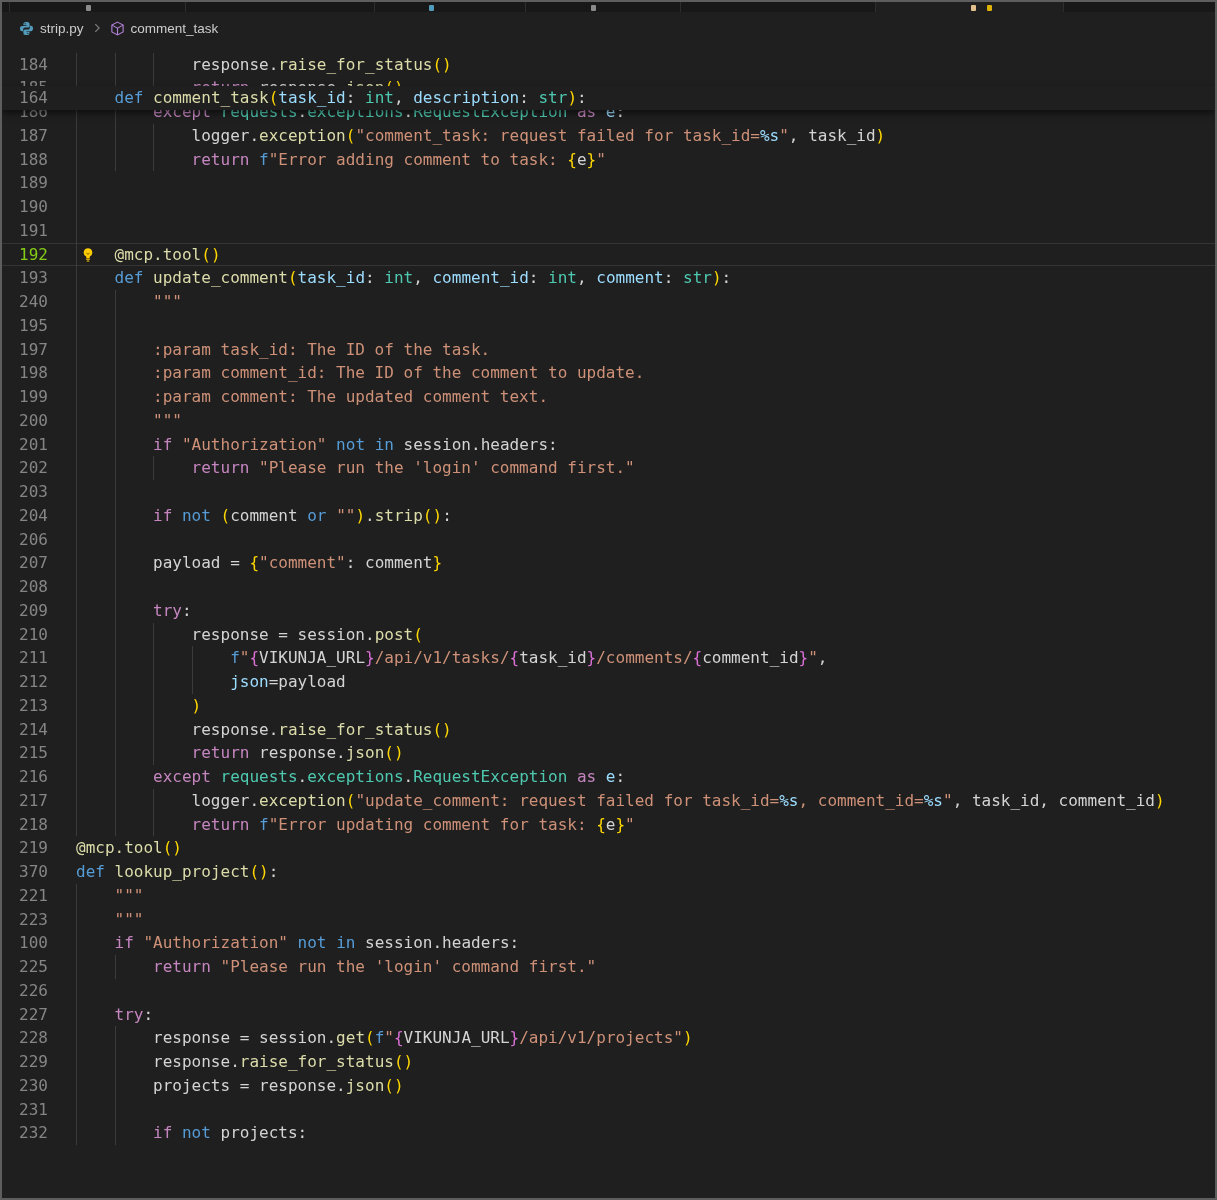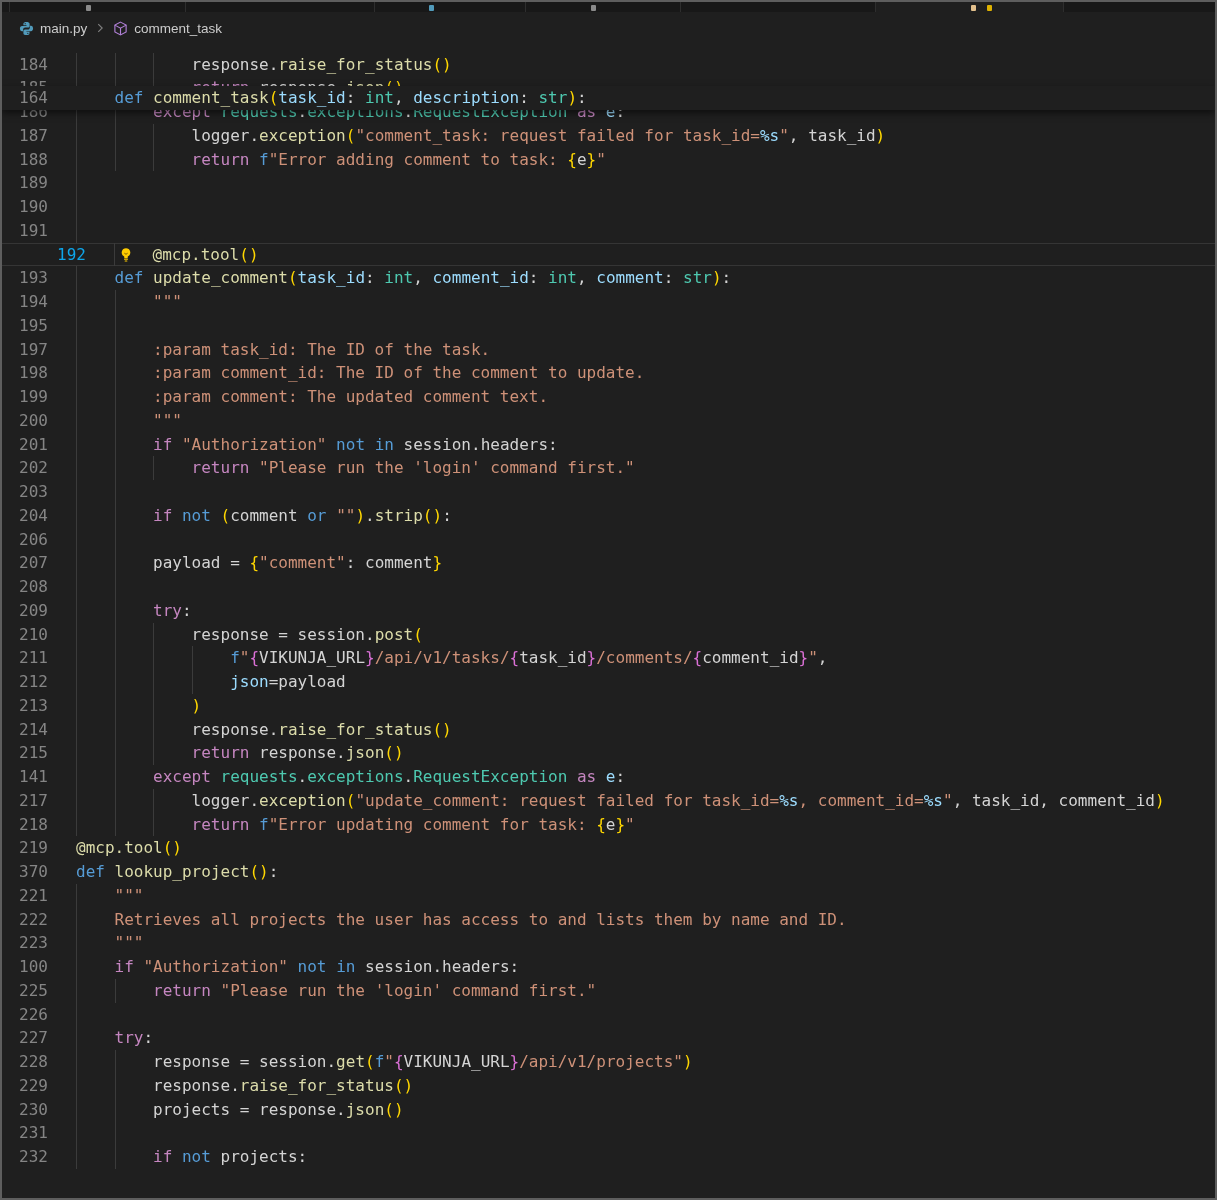--- a/index.html
+++ b/index.html
@@ -17,21 +17,21 @@
     color:#cccccc;font-size:13.5px;}
   .breadcrumb .crumb{cursor:pointer;}
   .breadcrumb svg{display:block;}
   
   .editor{position:absolute;top:42px;left:0;right:0;bottom:0;background:#1f1f1f;}
   .lines{position:absolute;top:8.5px;left:0;right:0;}
   .row{display:flex;height:23.75px;position:relative;}
   .row.cur{box-shadow:inset 0 1px 0 #353535, inset 0 -1px 0 #353535;}
   .ln{flex:none;width:46px;text-align:right;color:#858585;
     font:16px/23.75px "DejaVu Sans Mono",monospace;user-select:none;}
-  .row.cur .ln{color:#0ea5e9;padding-left:38px;}
+  .row.cur .ln{color:#84cc16;}
   .pad{flex:none;width:28px;position:relative;}
   .code{position:relative;flex:1;white-space:pre;color:#d4d4d4;
     font:16px/23.75px "DejaVu Sans Mono",monospace;}
   .guide{position:absolute;top:0;bottom:0;width:1px;background:#3b3b3b;}
   .bulb{position:absolute;left:4px;top:3px;}
   
   .sticky{position:absolute;top:42px;left:0;right:0;height:24px;background:#1f1f1f;z-index:6;
     display:flex;box-shadow:0 3px 7px rgba(0,0,0,.55);}
   .sticky .ln,.sticky .code{font:16px/24px "DejaVu Sans Mono",monospace;}
 </style>
@@ -56,21 +56,21 @@
     <div class="speck" style="left:985px;background:#ddb100"></div>
   </div>
 
   <div class="breadcrumb">
     <span>
       <svg width="15" height="15" viewBox="0 0 16 16" fill="#519aba">
         <path d="M7.9 1c-1.7 0-3.2.5-3.2 2v1.6h3.3v.6H3.3C1.7 5.2 1 6.5 1 8s.7 2.9 2.3 2.9h1.1V9.2c0-1.2 1-2.2 2.2-2.2h3c1 0 1.7-.8 1.7-1.8V3c0-1.5-1.6-2-3.4-2zM6.6 2.2a.6.6 0 1 1 0 1.2.6.6 0 0 1 0-1.2z"></path>
         <path d="M11.6 5.1v1.7c0 1.2-1 2.3-2.2 2.3h-3c-1 0-1.7.8-1.7 1.8v2.1c0 1.5 1.5 2 3.2 2s3.3-.5 3.3-2v-1.6H7.9v-.6h4.8c1.6 0 2.3-1.3 2.3-2.8s-.7-2.9-2.3-2.9h-1.1zm-2.2 7.5a.6.6 0 1 1 0 1.2.6.6 0 0 1 0-1.2z"></path>
       </svg>
     </span>
-    <span class="crumb">main.py</span>
+    <span class="crumb">strip.py</span>
     <span>
       <svg width="14" height="14" viewBox="0 0 16 16">
           <path d="M6 3.5 10.5 8 6 12.5" stroke="#7f7f7f" stroke-width="1.3" fill="none"></path>
         </svg>
     </span>
     <span>
       <svg width="15" height="15" viewBox="0 0 16 16" fill="none" stroke="#b180d7" stroke-width="1.2">
         <path d="M8 1.2 14 4.4v7.2L8 14.8 2 11.6V4.4Z"></path>
         <path d="M2 4.4 8 7.6l6-3.2M8 7.6v7.2"></path>
       </svg>
@@ -129,21 +129,21 @@
                 <rect x="6" y="11.6" width="4" height="1.2" rx=".6" fill="#FFCC00"></rect>
                 <rect x="6.6" y="13.4" width="2.8" height="1.1" rx=".55" fill="#FFCC00"></rect>
               </svg></span><span>    </span><span style="color: rgb(220, 220, 170);">@mcp.tool</span><span style="color: rgb(255, 215, 0);">(</span><span style="color: rgb(255, 215, 0);">)</span></div>
         </div>
         <div class="row">
           <div class="ln">193</div>
           <div class="pad"></div>
           <div class="code"><i class="guide" style="left: 0px;"></i><span>    </span><span style="color: rgb(86, 156, 214);">def</span><span style="color: rgb(212, 212, 212);"> </span><span style="color: rgb(220, 220, 170);">update_comment</span><span style="color: rgb(255, 215, 0);">(</span><span style="color: rgb(156, 220, 254);">task_id</span><span style="color: rgb(212, 212, 212);">:</span><span style="color: rgb(212, 212, 212);"> </span><span style="color: rgb(78, 201, 176);">int</span><span style="color: rgb(212, 212, 212);">,</span><span style="color: rgb(212, 212, 212);"> </span><span style="color: rgb(156, 220, 254);">comment_id</span><span style="color: rgb(212, 212, 212);">:</span><span style="color: rgb(212, 212, 212);"> </span><span style="color: rgb(78, 201, 176);">int</span><span style="color: rgb(212, 212, 212);">,</span><span style="color: rgb(212, 212, 212);"> </span><span style="color: rgb(156, 220, 254);">comment</span><span style="color: rgb(212, 212, 212);">:</span><span style="color: rgb(212, 212, 212);"> </span><span style="color: rgb(78, 201, 176);">str</span><span style="color: rgb(255, 215, 0);">)</span><span style="color: rgb(212, 212, 212);">:</span></div>
         </div>
         <div class="row">
-          <div class="ln">194</div>
+          <div class="ln">240</div>
           <div class="pad"></div>
           <div class="code"><i class="guide" style="left: 0px;"></i><i class="guide" style="left: 38.532px;"></i><span>        </span><span style="color: rgb(206, 145, 120);">"""</span></div>
         </div>
         <div class="row">
           <div class="ln">195</div>
           <div class="pad"></div>
           <div class="code"><i class="guide" style="left: 0px;"></i><i class="guide" style="left: 38.532px;"></i><span>        </span></div>
         </div>
         <div class="row">
           <div class="ln">197</div>
@@ -229,21 +229,21 @@
           <div class="ln">214</div>
           <div class="pad"></div>
           <div class="code"><i class="guide" style="left: 0px;"></i><i class="guide" style="left: 38.532px;"></i><i class="guide" style="left: 77.064px;"></i><span>            </span><span style="color: rgb(212, 212, 212);">response</span><span style="color: rgb(212, 212, 212);">.</span><span style="color: rgb(220, 220, 170);">raise_for_status</span><span style="color: rgb(255, 215, 0);">(</span><span style="color: rgb(255, 215, 0);">)</span></div>
         </div>
         <div class="row">
           <div class="ln">215</div>
           <div class="pad"></div>
           <div class="code"><i class="guide" style="left: 0px;"></i><i class="guide" style="left: 38.532px;"></i><i class="guide" style="left: 77.064px;"></i><span>            </span><span style="color: rgb(197, 134, 192);">return</span><span style="color: rgb(212, 212, 212);"> </span><span style="color: rgb(212, 212, 212);">response</span><span style="color: rgb(212, 212, 212);">.</span><span style="color: rgb(220, 220, 170);">json</span><span style="color: rgb(255, 215, 0);">(</span><span style="color: rgb(255, 215, 0);">)</span></div>
         </div>
         <div class="row">
-          <div class="ln">141</div>
+          <div class="ln">216</div>
           <div class="pad"></div>
           <div class="code"><i class="guide" style="left: 0px;"></i><i class="guide" style="left: 38.532px;"></i><span>        </span><span style="color: rgb(197, 134, 192);">except</span><span style="color: rgb(212, 212, 212);"> </span><span style="color: rgb(78, 201, 176);">requests</span><span style="color: rgb(212, 212, 212);">.</span><span style="color: rgb(78, 201, 176);">exceptions</span><span style="color: rgb(212, 212, 212);">.</span><span style="color: rgb(78, 201, 176);">RequestException</span><span style="color: rgb(212, 212, 212);"> </span><span style="color: rgb(197, 134, 192);">as</span><span style="color: rgb(212, 212, 212);"> </span><span style="color: rgb(156, 220, 254);">e</span><span style="color: rgb(212, 212, 212);">:</span></div>
         </div>
         <div class="row">
           <div class="ln">217</div>
           <div class="pad"></div>
           <div class="code"><i class="guide" style="left: 0px;"></i><i class="guide" style="left: 38.532px;"></i><i class="guide" style="left: 77.064px;"></i><span>            </span><span style="color: rgb(212, 212, 212);">logger</span><span style="color: rgb(212, 212, 212);">.</span><span style="color: rgb(220, 220, 170);">exception</span><span style="color: rgb(255, 215, 0);">(</span><span style="color: rgb(206, 145, 120);">"update_comment: request failed for task_id=</span><span style="color: rgb(156, 220, 254);">%s</span><span style="color: rgb(206, 145, 120);">, comment_id=</span><span style="color: rgb(156, 220, 254);">%s</span><span style="color: rgb(206, 145, 120);">"</span><span style="color: rgb(212, 212, 212);">, </span><span style="color: rgb(212, 212, 212);">task_id</span><span style="color: rgb(212, 212, 212);">, </span><span style="color: rgb(212, 212, 212);">comment_id</span><span style="color: rgb(255, 215, 0);">)</span></div>
         </div>
         <div class="row">
           <div class="ln">218</div>
@@ -257,25 +257,20 @@
         </div>
         <div class="row">
           <div class="ln">370</div>
           <div class="pad"></div>
           <div class="code"><span></span><span style="color: rgb(86, 156, 214);">def</span><span style="color: rgb(212, 212, 212);"> </span><span style="color: rgb(220, 220, 170);">lookup_project</span><span style="color: rgb(255, 215, 0);">(</span><span style="color: rgb(255, 215, 0);">)</span><span style="color: rgb(212, 212, 212);">:</span></div>
         </div>
         <div class="row">
           <div class="ln">221</div>
           <div class="pad"></div>
           <div class="code"><i class="guide" style="left: 0px;"></i><span>    </span><span style="color: rgb(206, 145, 120);">"""</span></div>
-        </div>
-        <div class="row">
-          <div class="ln">222</div>
-          <div class="pad"></div>
-          <div class="code"><i class="guide" style="left: 0px;"></i><span>    </span><span style="color: rgb(206, 145, 120);">Retrieves all projects the user has access to and lists them by name and ID.</span></div>
         </div>
         <div class="row">
           <div class="ln">223</div>
           <div class="pad"></div>
           <div class="code"><i class="guide" style="left: 0px;"></i><span>    </span><span style="color: rgb(206, 145, 120);">"""</span></div>
         </div>
         <div class="row">
           <div class="ln">100</div>
           <div class="pad"></div>
           <div class="code"><i class="guide" style="left: 0px;"></i><span>    </span><span style="color: rgb(197, 134, 192);">if</span><span style="color: rgb(212, 212, 212);"> </span><span style="color: rgb(206, 145, 120);">"Authorization"</span><span style="color: rgb(212, 212, 212);"> </span><span style="color: rgb(86, 156, 214);">not</span><span style="color: rgb(212, 212, 212);"> </span><span style="color: rgb(86, 156, 214);">in</span><span style="color: rgb(212, 212, 212);"> </span><span style="color: rgb(212, 212, 212);">session</span><span style="color: rgb(212, 212, 212);">.</span><span style="color: rgb(212, 212, 212);">headers</span><span style="color: rgb(212, 212, 212);">:</span></div>

